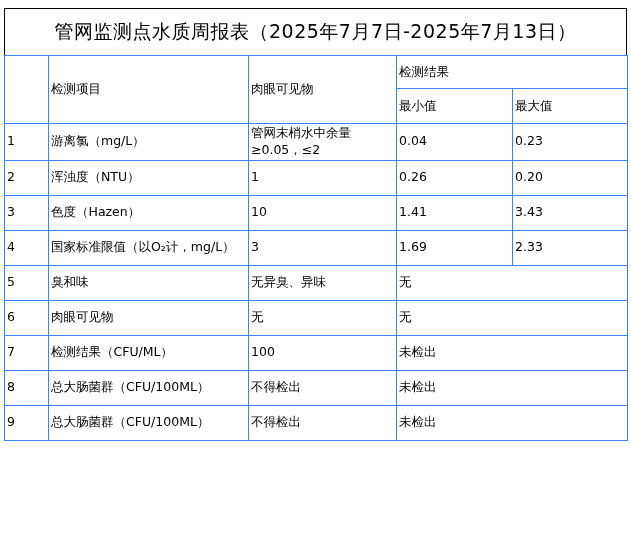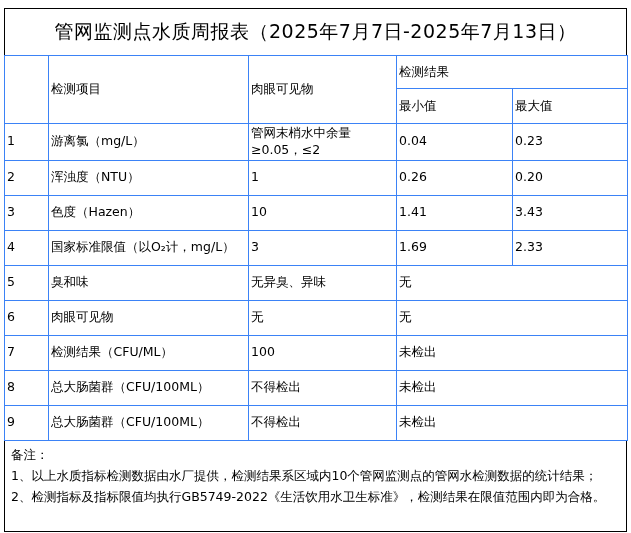--- a/index.html
+++ b/index.html
@@ -113,19 +113,14 @@
       </tr>
       <tr class="data-row">
         <td>9</td>
         <td>总大肠菌群（CFU/100ML）</td>
         <td>不得检出</td>
         <td colspan="2">未检出</td>
       </tr>
     </tbody>
   </table>
 
-  <div class="notes">
-    <div>备注：</div>
-    <div>1、以上水质指标检测数据由水厂提供，检测结果系区域内10个管网监测点的管网水检测数据的统计结果；</div>
-    <div>2、检测指标及指标限值均执行GB5749-2022《生活饮用水卫生标准》，检测结果在限值范围内即为合格。</div>
-  </div>
 
 </div>
 
 </body></html>

